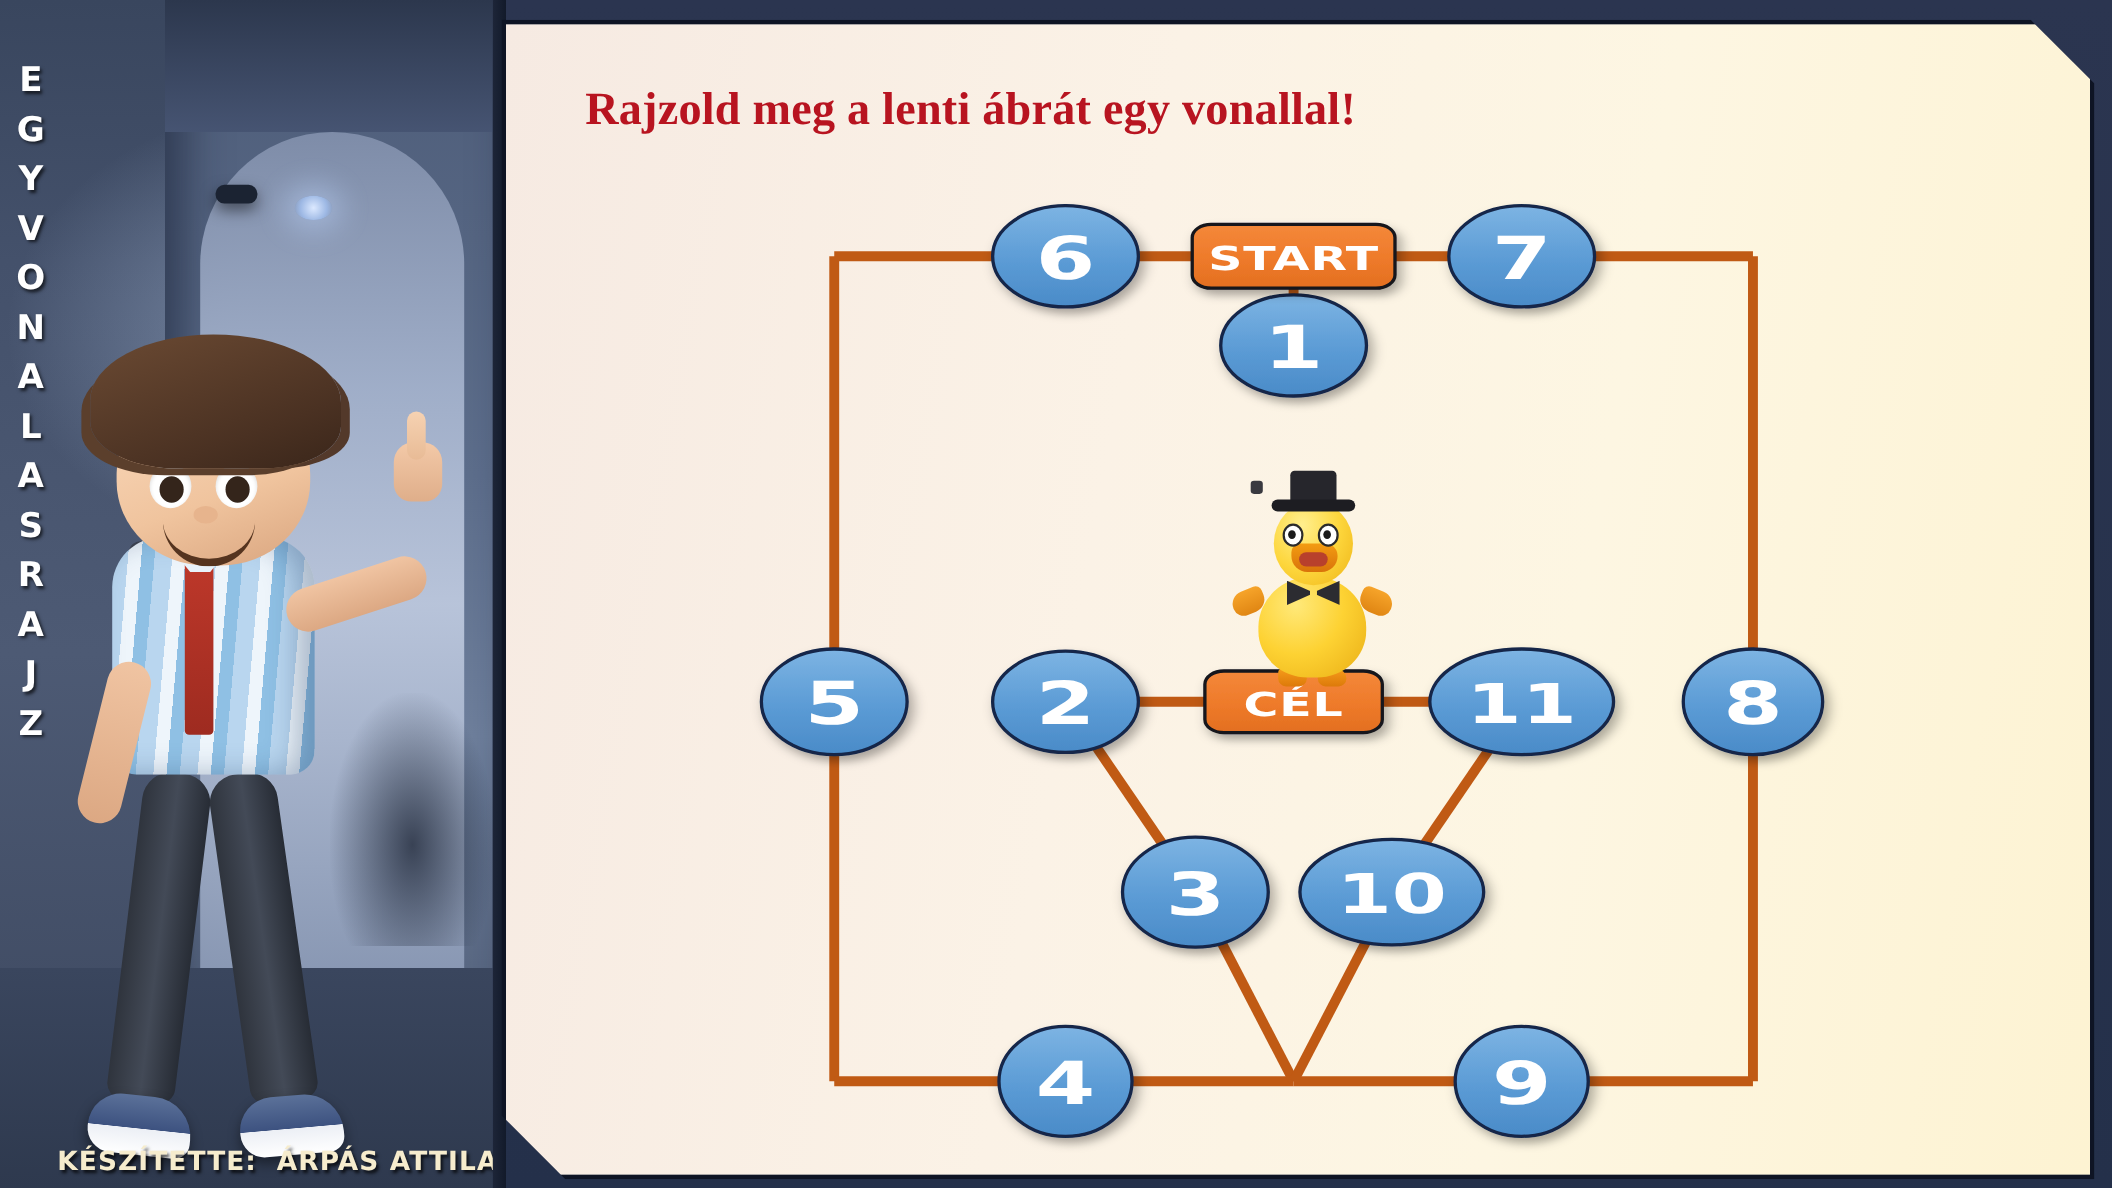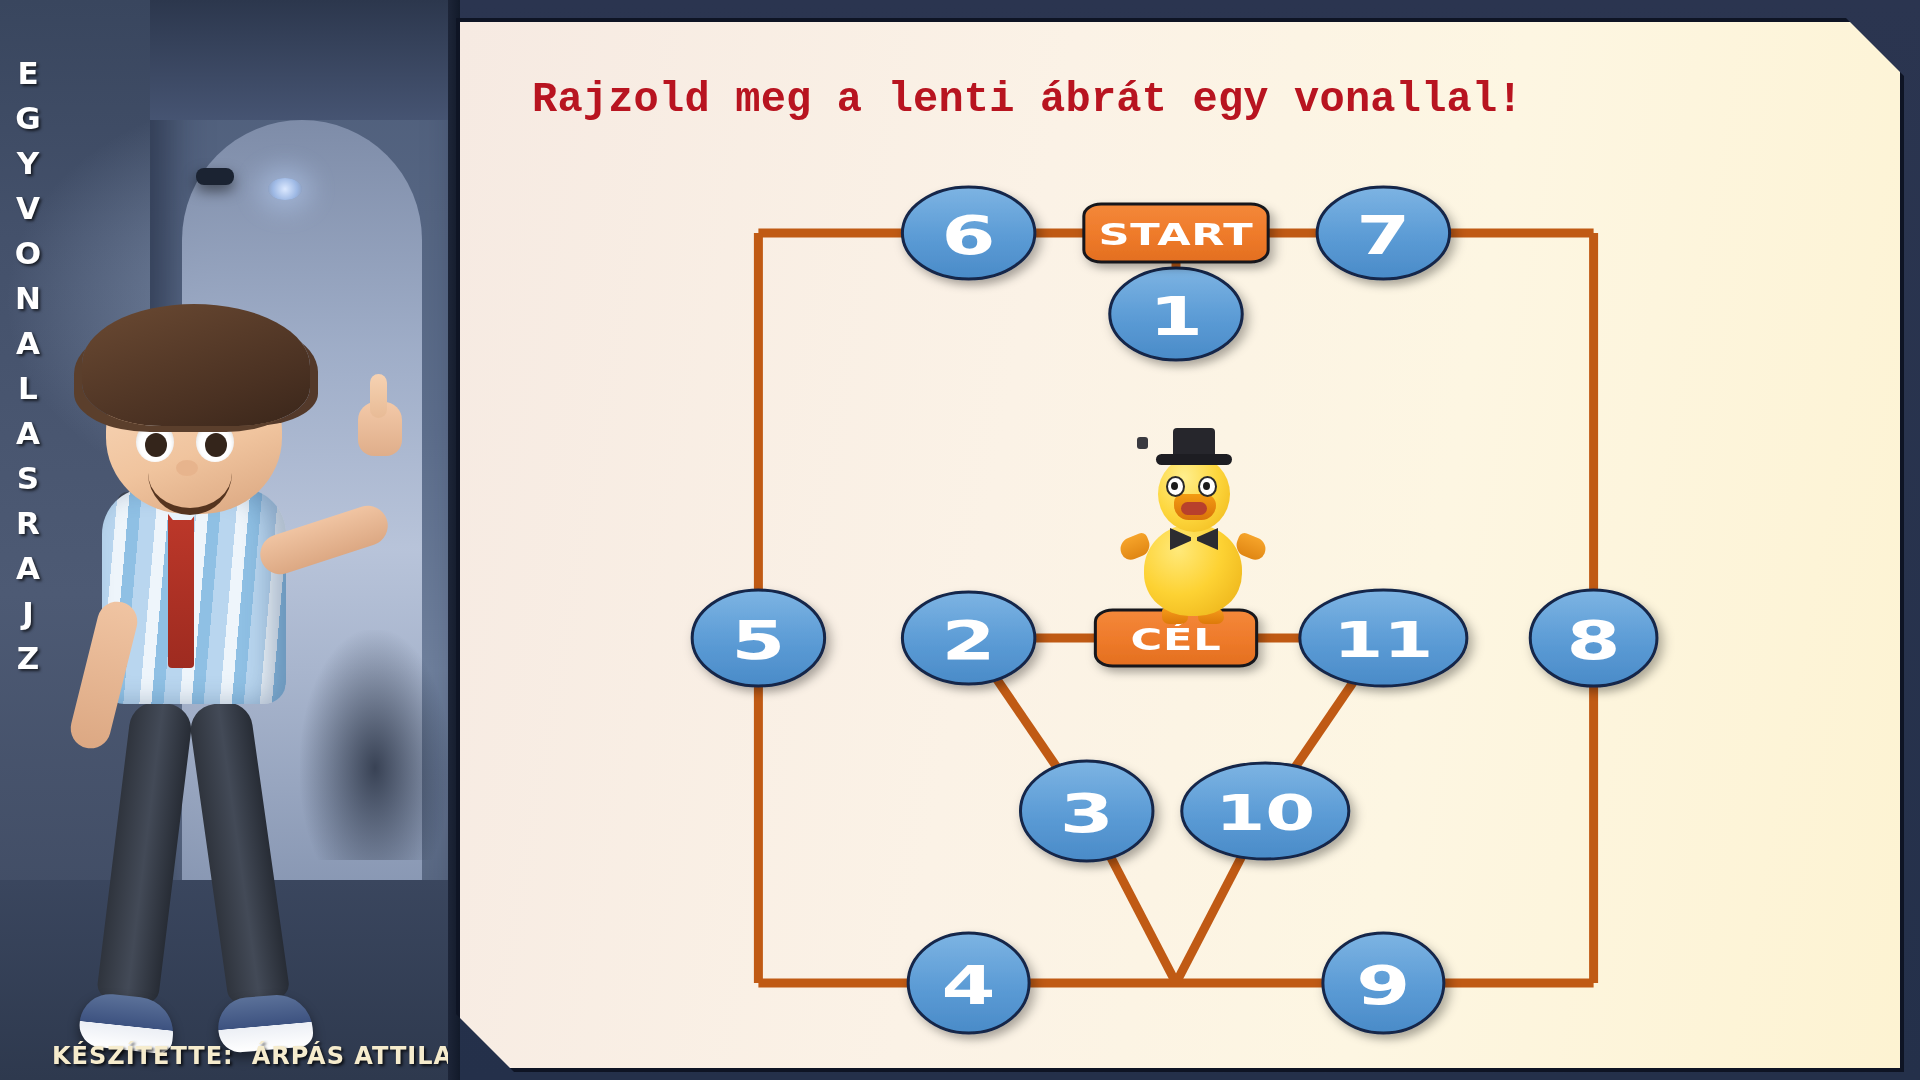--- a/index.html
+++ b/index.html
@@ -227,21 +227,21 @@
     width: 1440px; height: 1046px;
     background: linear-gradient(100deg, #f6eae2 0%, #fbf2e6 38%, #fdf6e2 66%, #fdf3d2 100%);
     border: 4px solid #0e1424;
     clip-path: polygon(0 0, calc(100% - 58px) 0, 100% 58px, 100% 100%, 58px 100%, 0 calc(100% - 58px));
     box-shadow: 0 0 0 1px rgba(0,0,0,.25);
   }
 
   .sheet-title {
     position: absolute;
     left: 72px; top: 54px;
-    font-family: Liberation Mono, monospace;
+    font-family: Liberation Serif, serif;
     font-weight: 700;
     font-size: 42px;
     color: #b81420;
     letter-spacing: .2px;
     white-space: nowrap;
   }
 
   
   .puzzle {
     position: absolute;

